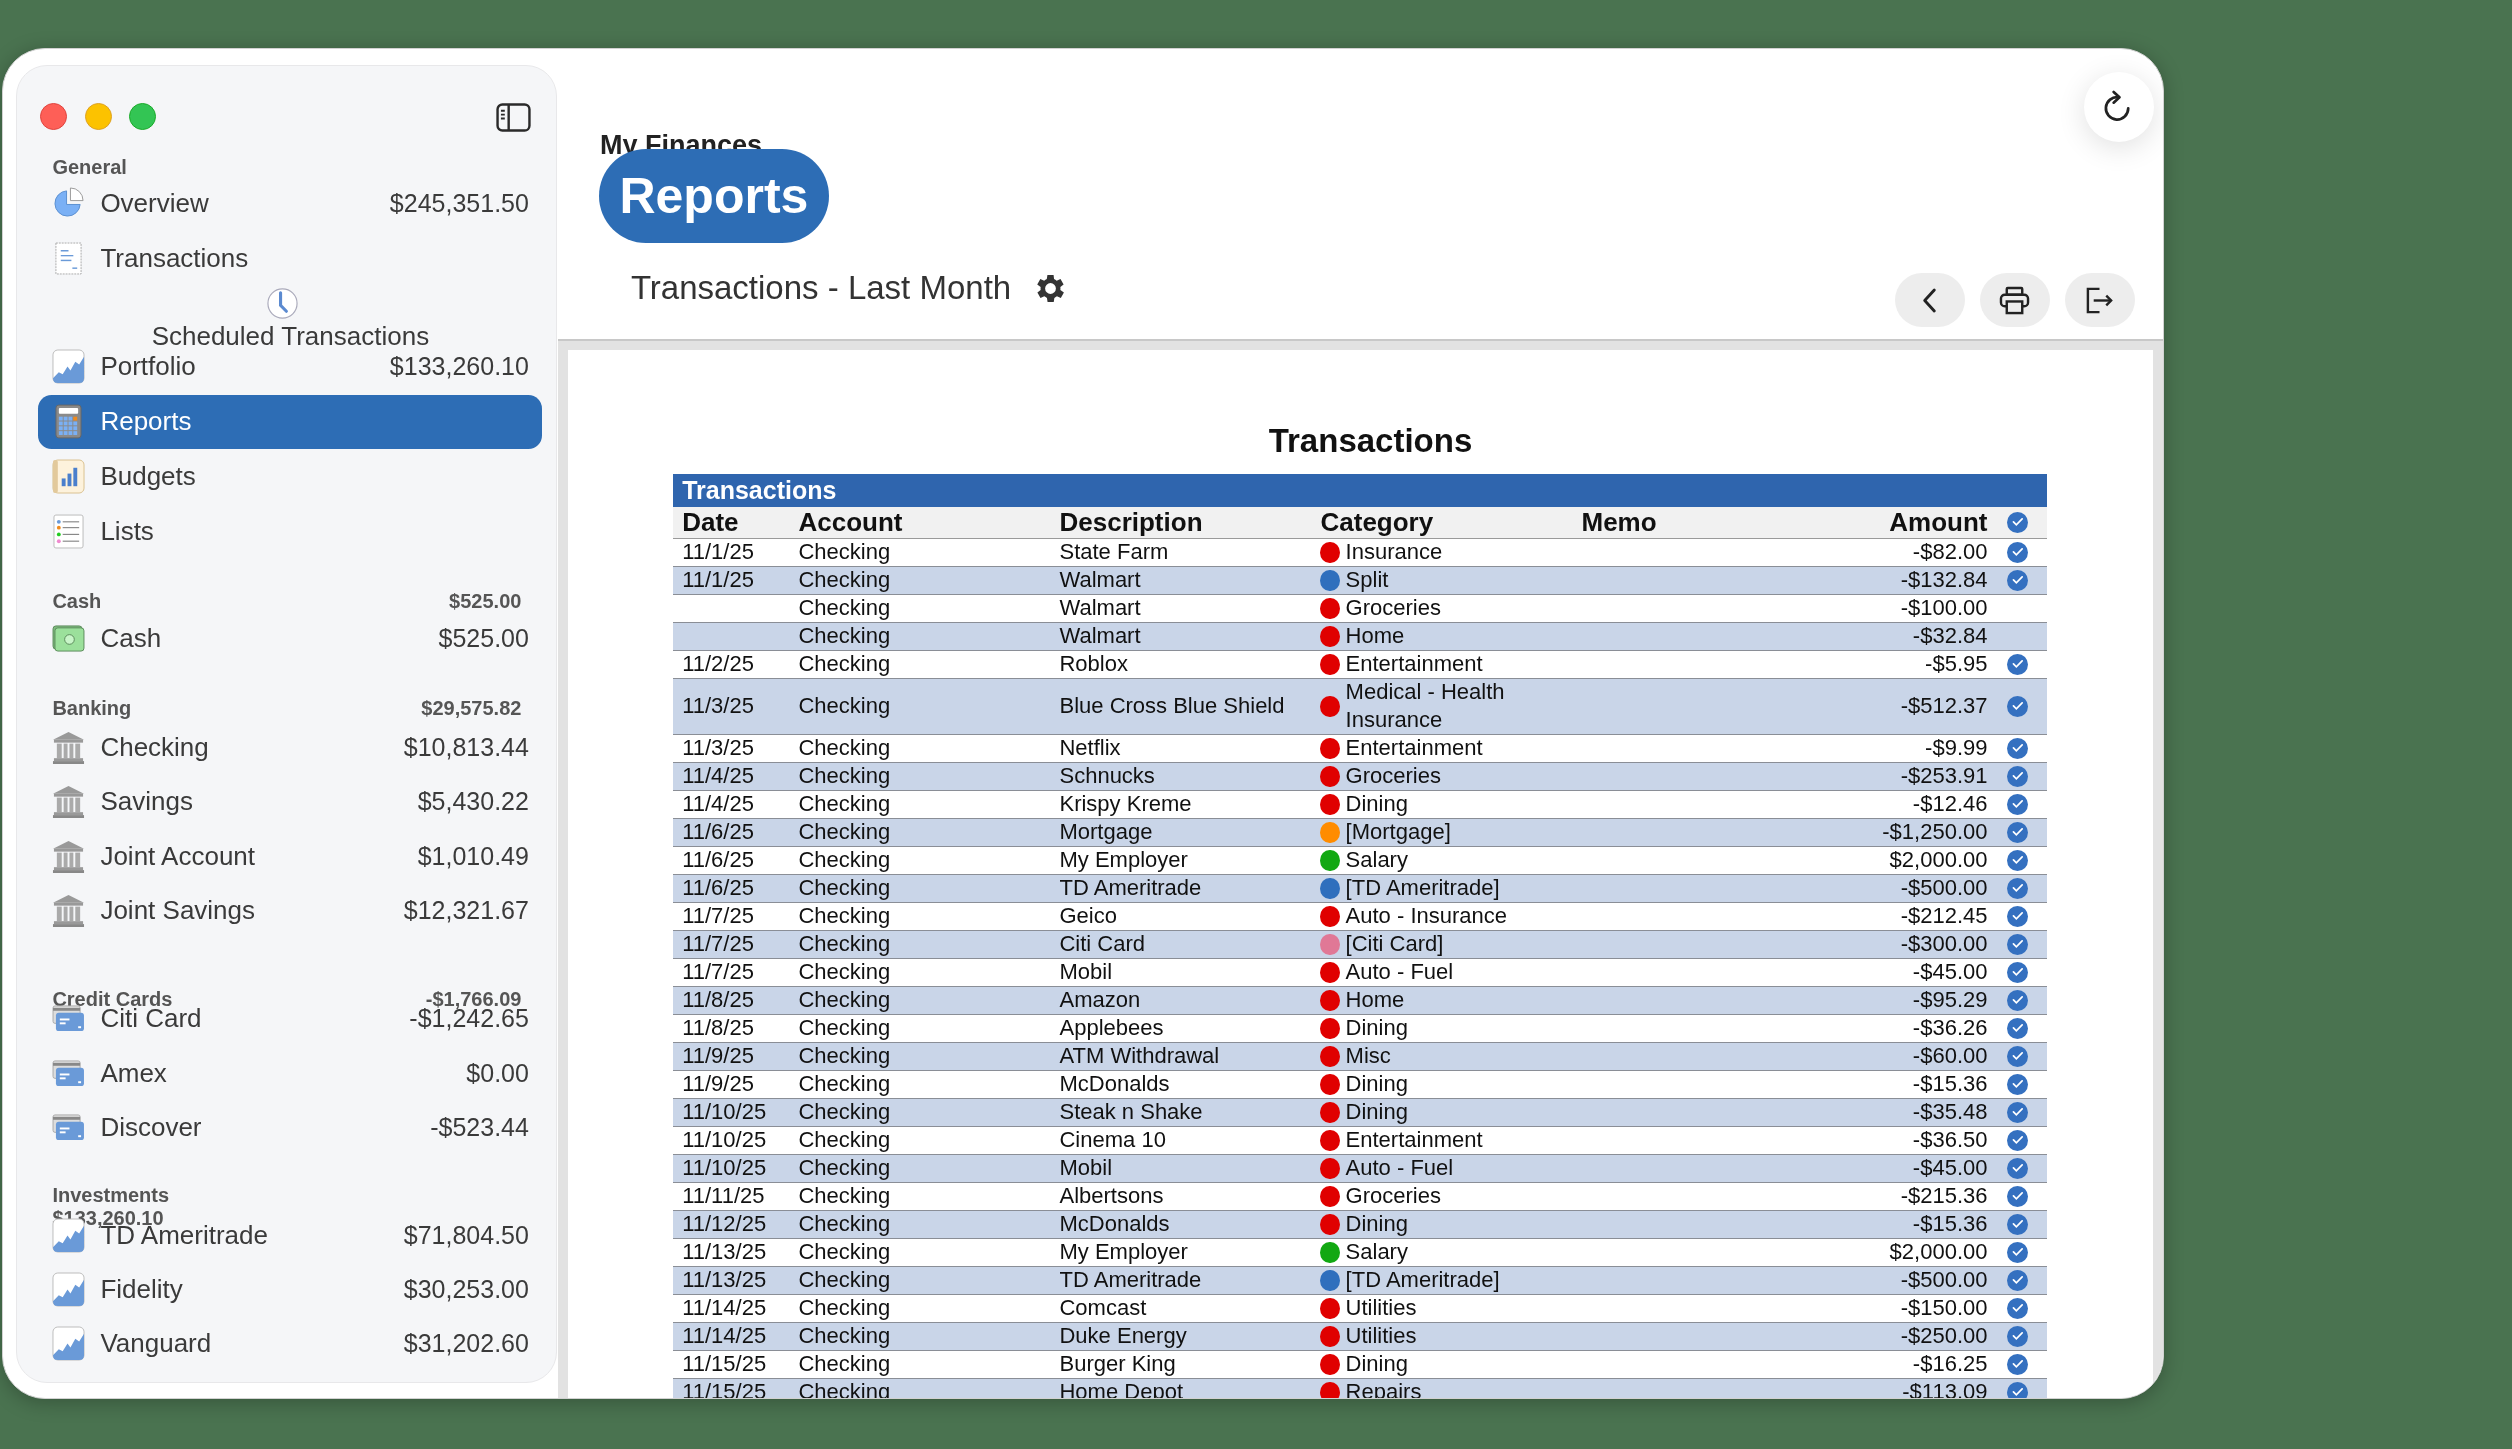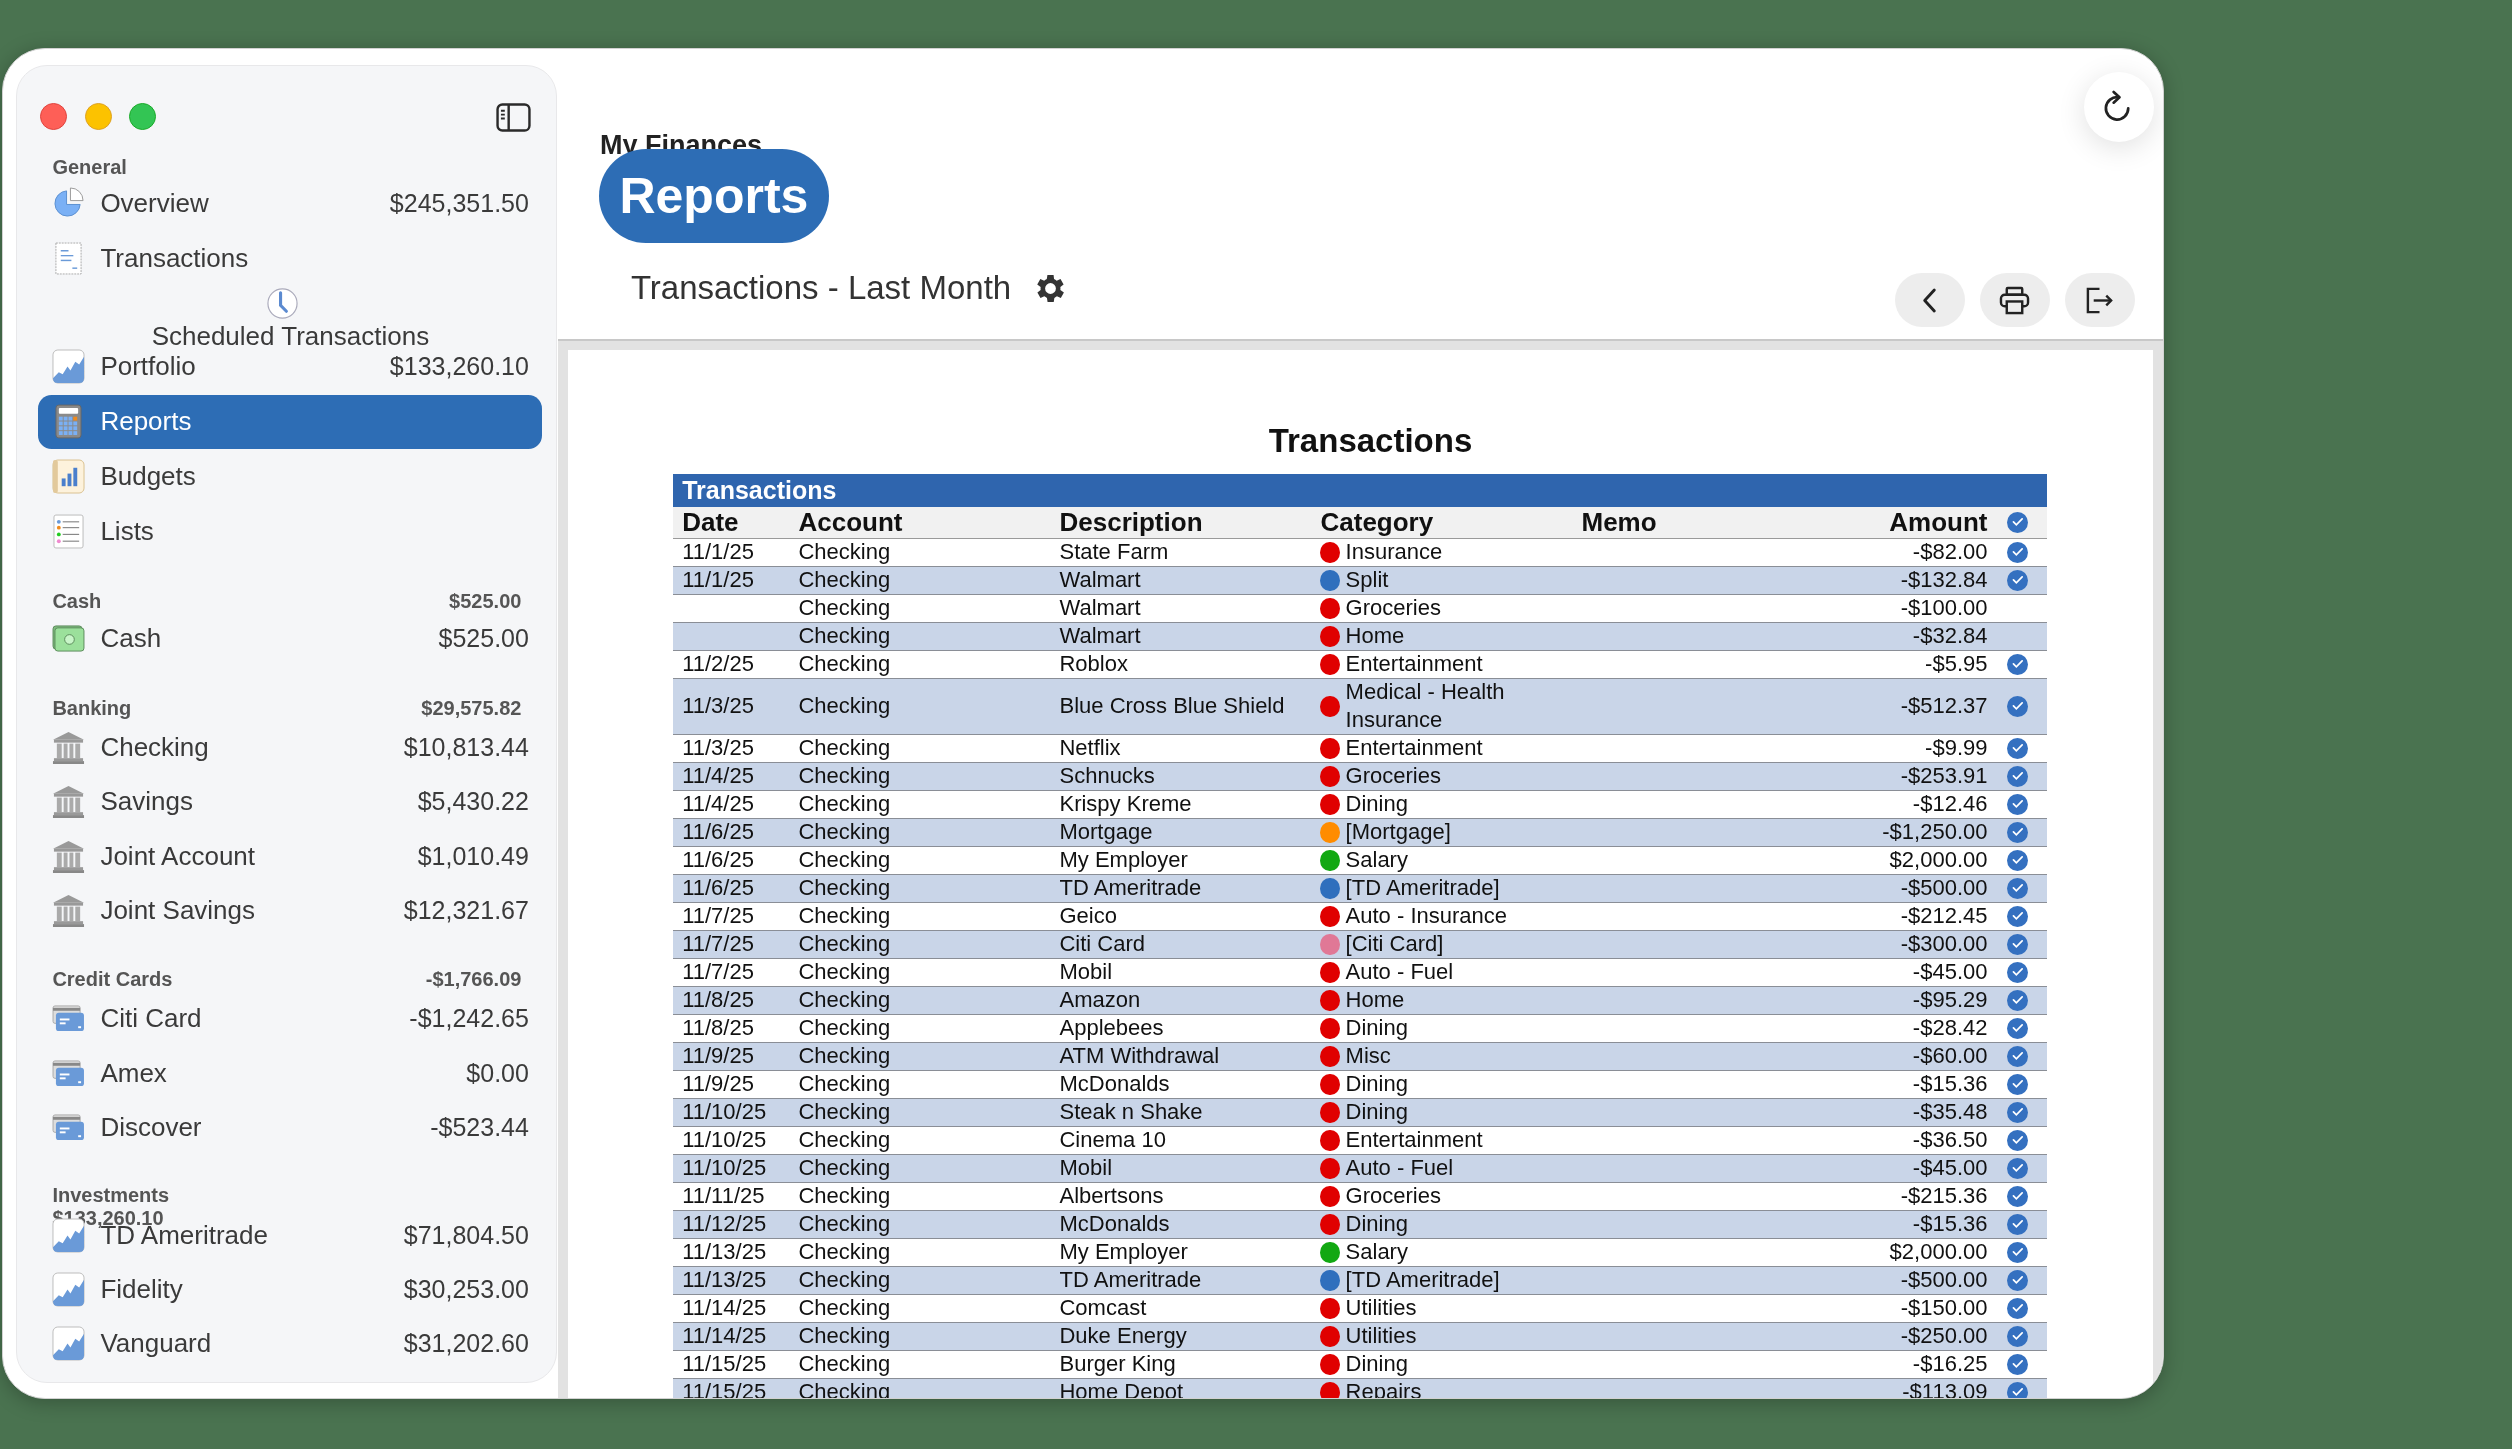--- a/index.html
+++ b/index.html
@@ -271,21 +271,21 @@
                 <rect x="18" y="14" width="4" height="15"></rect>
                 <rect x="24" y="14" width="5" height="15"></rect>
               </g>
               <rect x="2" y="29" width="30" height="3" fill="#999"></rect>
               <rect x="1" y="32" width="32" height="3" fill="#888"></rect>
             </svg>
           </span>
           <span class="label">Joint Savings</span>
           <span class="value">$12,321.67</span>
         </div>
-        <div class="sb-section" style="top: 902px;">
+        <div class="sb-section" style="top: 922px;">
           <span>Credit Cards</span>
           <span>-$1,766.09</span>
         </div>
         <div class="sb-item" style="top: 926px;">
           <span class="icon">
             <svg width="33" height="29" viewBox="0 0 34 30">
               <rect x="1" y="2" width="28" height="18" rx="2" fill="#ddd" stroke="#aaa"></rect>
               <rect x="1" y="4" width="28" height="3" fill="#888"></rect>
               <rect x="4" y="9" width="29" height="19" rx="3" fill="#6a9ad8"></rect>
               <rect x="8" y="15" width="10" height="2" fill="#fff"></rect>
@@ -700,21 +700,21 @@
             </div>
             <div class="tbl-row odd" style="height: 28px;">
               <div class="c-date">11/8/25</div>
               <div class="c-acct">Checking</div>
               <div class="c-desc">Applebees</div>
               <div class="c-cat">
                 <span class="dot" style="background:#e00000"></span>
                 <span class="cat-text">Dining</span>
               </div>
               <div class="c-memo"></div>
-              <div class="c-amt">-$28.42</div>
+              <div class="c-amt">-$36.26</div>
               <div class="c-chk">
                 <span class="check">
                   <svg width="11.6" height="9.7" viewBox="0 0 12 10">
                     <polyline points="1.5,5 4.5,8 10.5,2" fill="none" stroke="#fff" stroke-width="1.8" stroke-linecap="round"></polyline>
                   </svg>
                 </span>
               </div>
             </div>
             <div class="tbl-row alt" style="height: 28px;">
               <div class="c-date">11/9/25</div>

